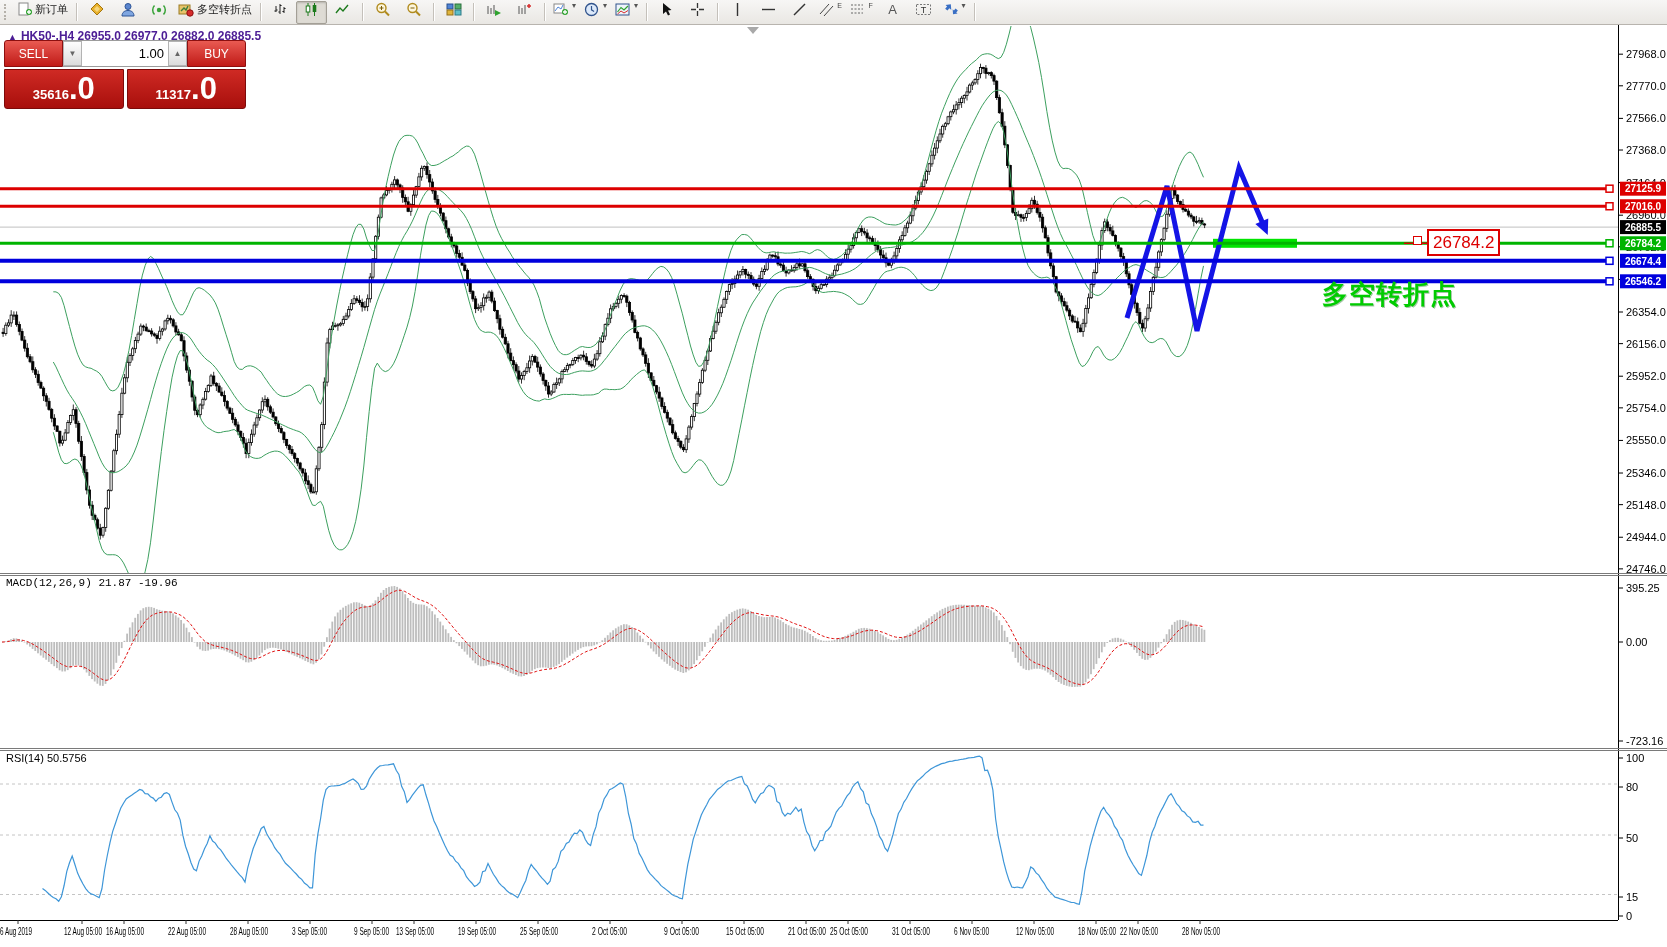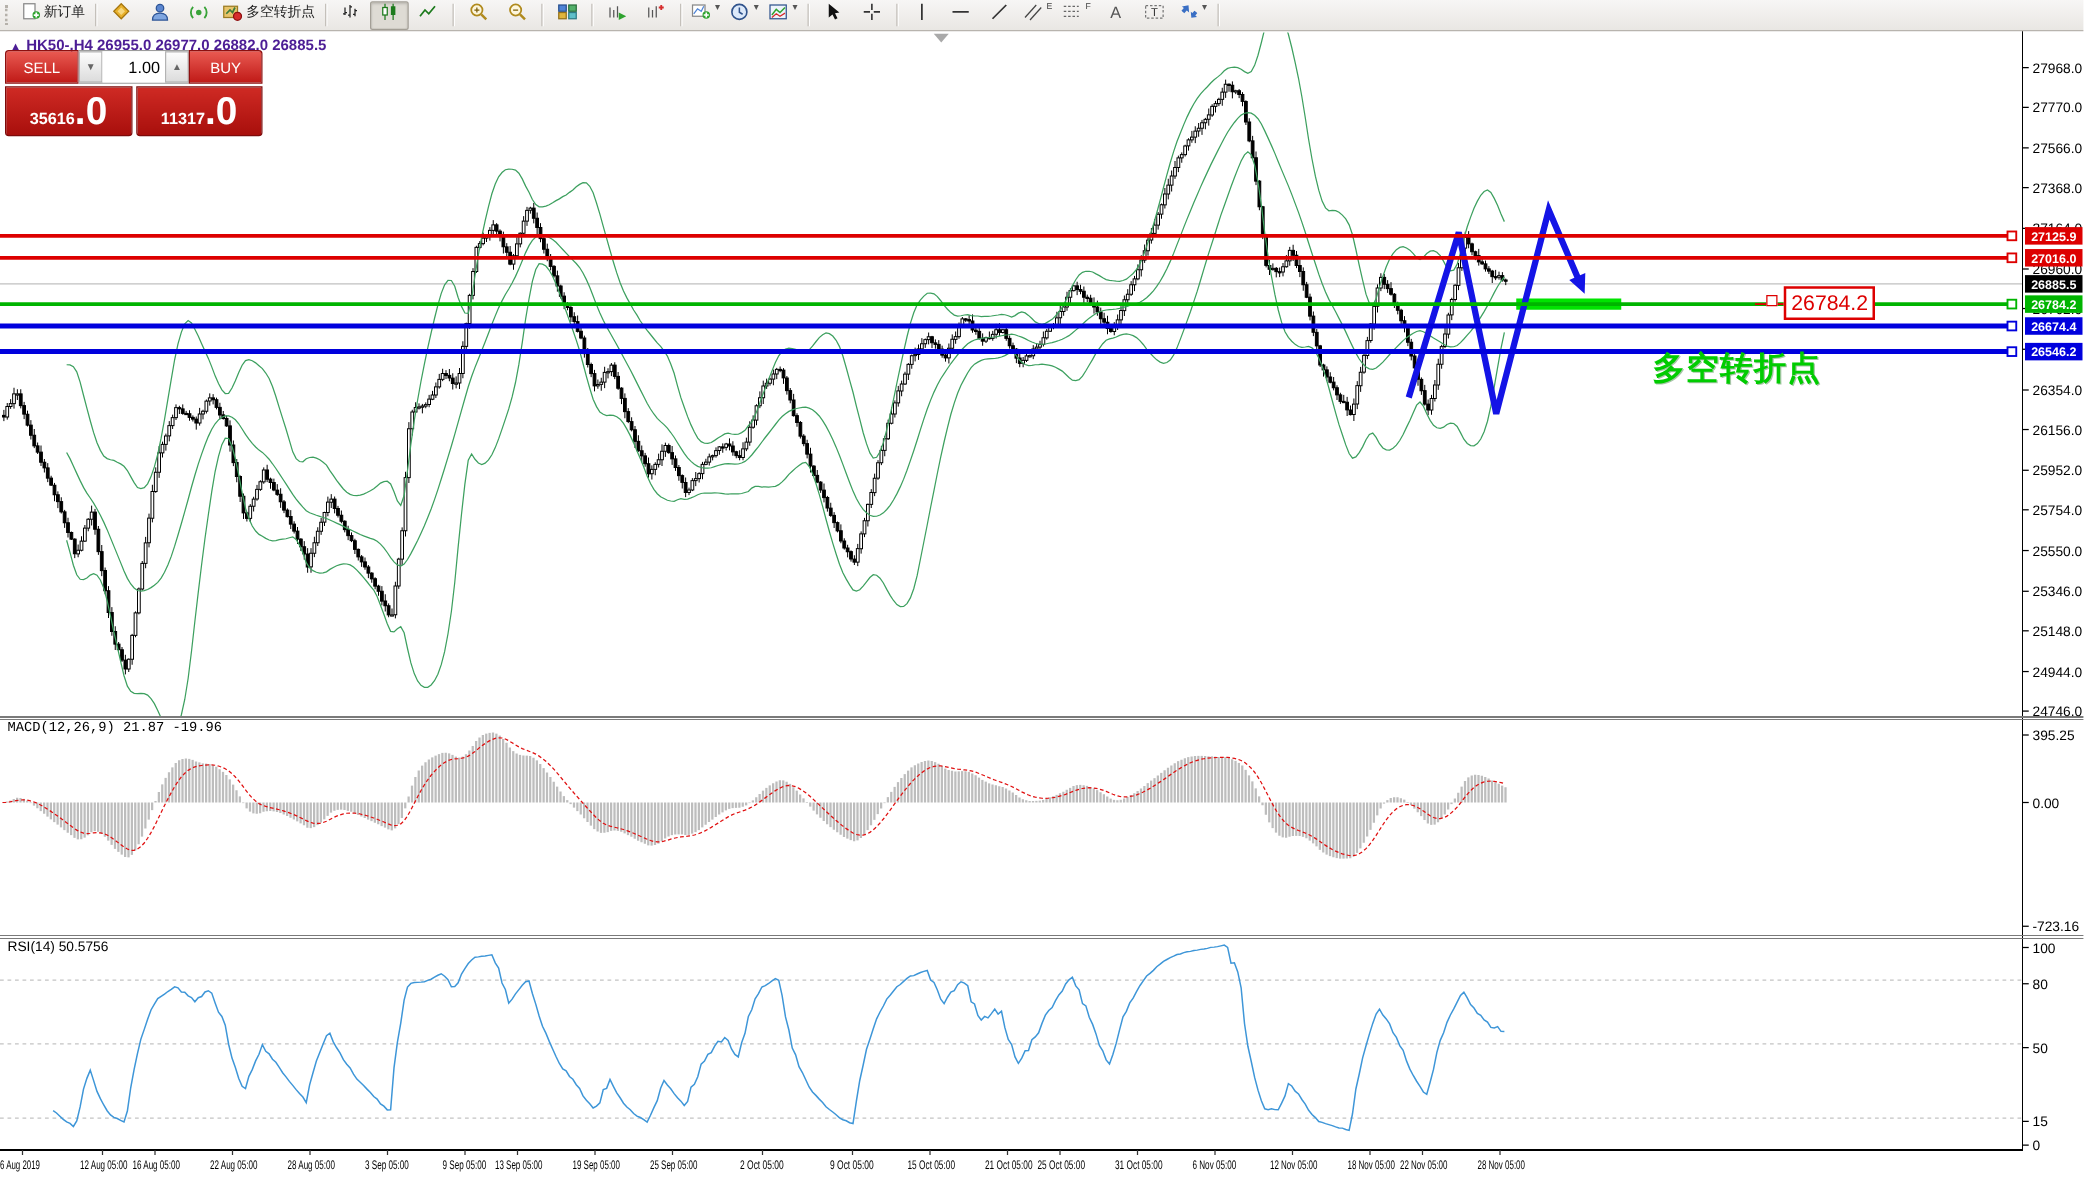--- a/index.html
+++ b/index.html
@@ -24,21 +24,21 @@
   #macd-label{left:6px;top:577px;font-size:11px;color:#000;font-family:Liberation Mono, monospace;}
   #rsi-label{left:6px;top:752px;font-size:11px;color:#000;}
   #trend-annotation{left:1322px;top:277px;font-size:26px;font-weight:700;color:#00cc00;
     text-shadow:1px 1px 0 rgba(0,90,0,.35);letter-spacing:1px;}
   #float-label{left:1427px;top:229px;border:2px solid #dd0000;background:#fff;color:#dd0000;
     font-size:17px;padding:0 4px;line-height:23px;}
   #float-square{left:1413px;top:236px;width:7px;height:7px;background:#fff;border:1.5px solid #dd0000;}
   #collapse-caret{left:747px;top:27px;width:0;height:0;border-left:6px solid transparent;
     border-right:6px solid transparent;border-top:7px solid #a9a9a9;}
   
-  #op{position:absolute;left:4px;top:40px;width:206px;z-index:6;}
+  #op{position:absolute;left:4px;top:40px;width:242px;z-index:6;}
   .op-top{display:flex;height:27px;}
   .opbtn{width:57px;background:linear-gradient(#e95a52,#c01a17);border:1px solid #8d0f0f;
     color:#fff;font-size:12px;display:flex;align-items:center;justify-content:center;}
   .opbtn.sell{border-radius:3px 0 0 0;}
   .opbtn.buy{border-radius:0 3px 0 0;}
   .vol{flex:1;display:flex;background:#fff;border:1px solid #9c9c9c;border-left:none;border-right:none;align-items:stretch;}
   .spin{width:17px;background:linear-gradient(#fdfdfd,#dcdcdc);border:1px solid #b3b3b3;
     font-size:8px;color:#666;display:flex;align-items:center;justify-content:center;}
   .vol input{flex:1;border:none;outline:none;font-size:13px;text-align:right;width:40px;
     padding:0 4px 0 0;font-family:"Liberation Sans",sans-serif;}

